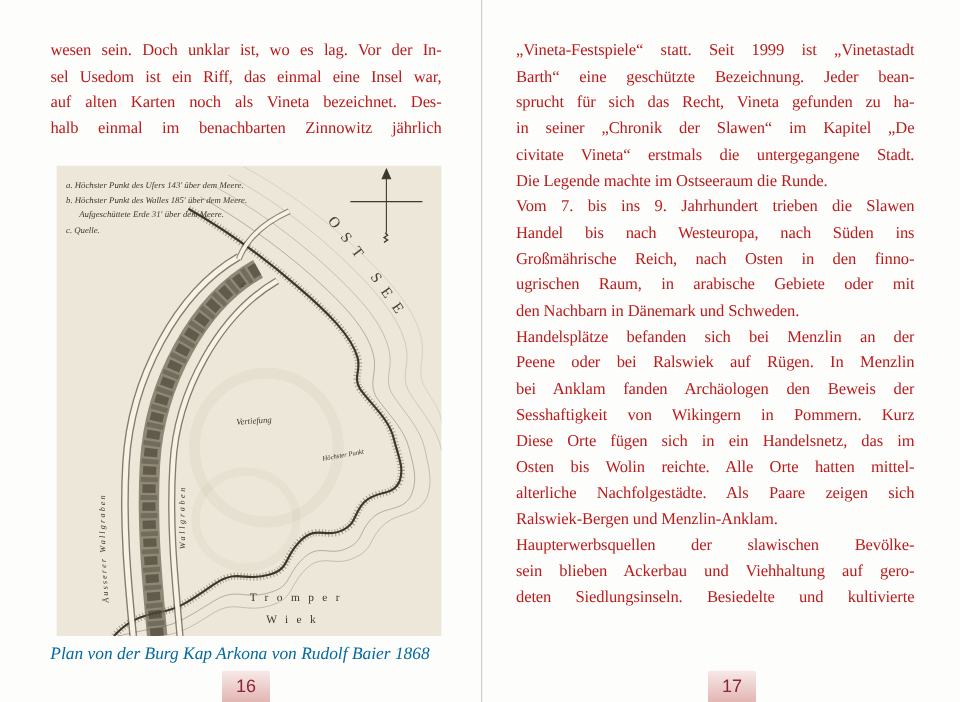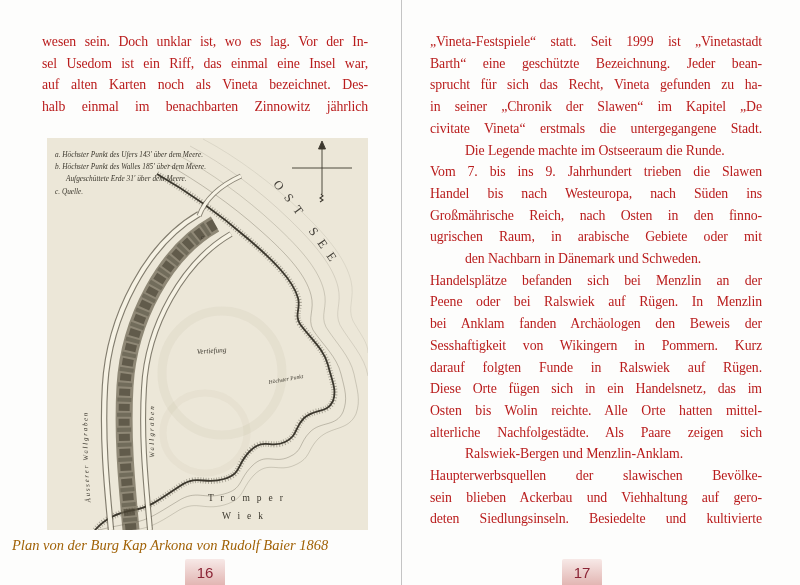--- a/index.html
+++ b/index.html
@@ -15,37 +15,37 @@
   .page.right{left:402px;}
   .page-divider{position:absolute;left:401px;top:0;width:1px;height:585px;background:#c4c4c4;}
   .text-block{
     position:absolute;top:31px;
     font-size:13.8px;line-height:21.7px;letter-spacing:-0.1px;
     color:#b91c1c;overflow:hidden;
   }
   .page.left .text-block{left:42px;width:326px;}
   .page.right .text-block{left:28px;width:332px;}
   .line{text-align:justify;text-align-last:justify;-moz-text-align-last:justify;white-space:normal;}
-  .line.para-end{text-align-last:left;margin-left:35px;-moz-text-align-last:left;}
+  .line.para-end{text-align-last:left;-moz-text-align-last:left;}
   .map-frame{position:absolute;left:47px;top:138px;width:321px;height:392px;}
   .caption{
     position:absolute;left:12px;top:537px;width:376px;
-    font-style:italic;font-size:14.5px;color:#a16207;
+    text-align:center;font-style:italic;font-size:14.5px;color:#0369a1;
     white-space:nowrap;overflow:hidden;
   }
   .page-number-tab{
     position:absolute;top:559px;width:40px;height:26px;
     background:linear-gradient(#f7e9e7,#e2b6b3);
     border-radius:2px 2px 0 0;
     color:#8b2435;
     font-family:"Liberation Sans","DejaVu Sans",sans-serif;
     font-size:15px;line-height:27px;text-align:center;
   }
   .page.left .page-number-tab{left:185px;}
-  .page.right .page-number-tab{left:160px;}
+  .page.right .page-number-tab{left:188px;}
   svg text{font-family:"Liberation Serif","DejaVu Serif",serif;}
 </style>
 </head>
 <body>
 
 <div class="spread">
 
   <div class="page left">
     <div class="text-block">
         <div class="line">wesen sein. Doch unklar ist, wo es lag. Vor der In-</div>
@@ -135,21 +135,20 @@
         <div class="line para-end">Die Legende machte im Ostseeraum die Runde.</div>
         <div class="line">Vom 7. bis ins 9. Jahrhundert trieben die Slawen</div>
         <div class="line">Handel bis nach Westeuropa, nach Süden ins</div>
         <div class="line">Großmährische Reich, nach Osten in den finno-</div>
         <div class="line">ugrischen Raum, in arabische Gebiete oder mit</div>
         <div class="line para-end">den Nachbarn in Dänemark und Schweden.</div>
         <div class="line">Handelsplätze befanden sich bei Menzlin an der</div>
         <div class="line">Peene oder bei Ralswiek auf Rügen. In Menzlin</div>
         <div class="line">bei Anklam fanden Archäologen den Beweis der</div>
         <div class="line">Sesshaftigkeit von Wikingern in Pommern. Kurz</div>
-        <div class="line">darauf folgten Funde in Ralswiek auf Rügen.</div>
         <div class="line">Diese Orte fügen sich in ein Handelsnetz, das im</div>
         <div class="line">Osten bis Wolin reichte. Alle Orte hatten mittel-</div>
         <div class="line">alterliche Nachfolgestädte. Als Paare zeigen sich</div>
         <div class="line para-end">Ralswiek-Bergen und Menzlin-Anklam.</div>
         <div class="line">Haupterwerbsquellen der slawischen Bevölke-</div>
         <div class="line">sein blieben Ackerbau und Viehhaltung auf gero-</div>
         <div class="line">deten Siedlungsinseln. Besiedelte und kultivierte</div>
       </div>
     <div class="page-number-tab">17</div>
   </div>

